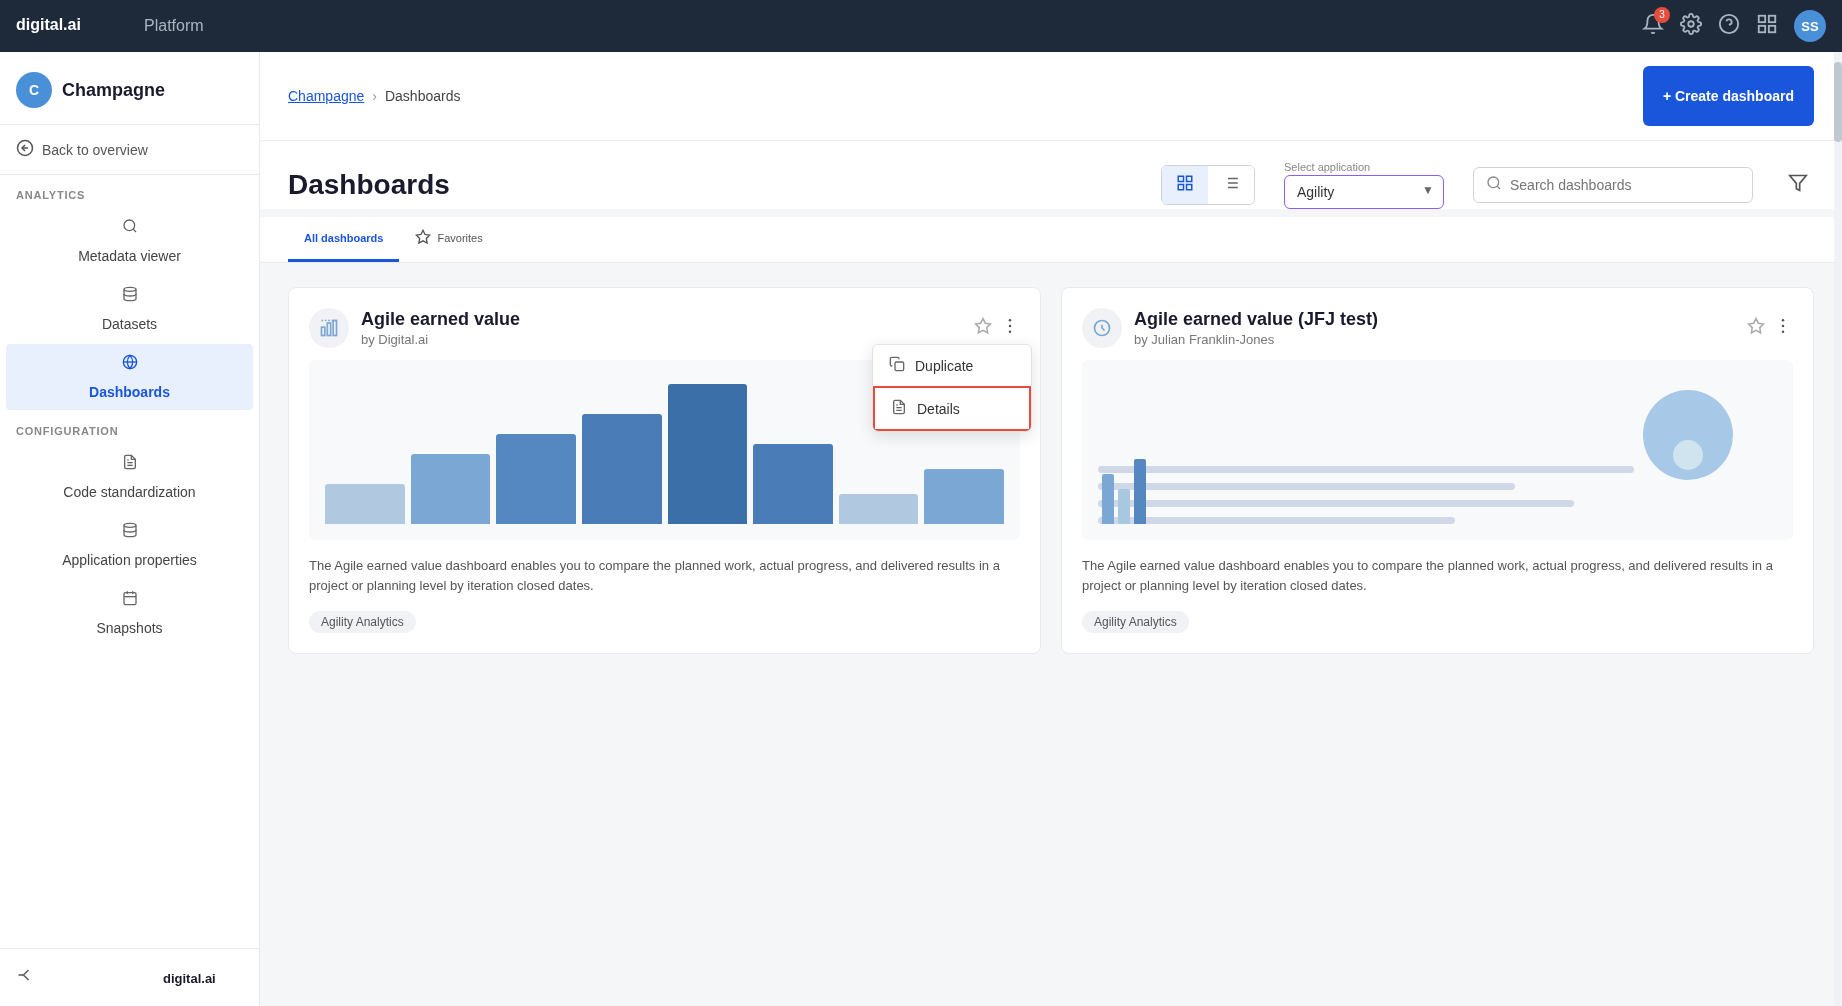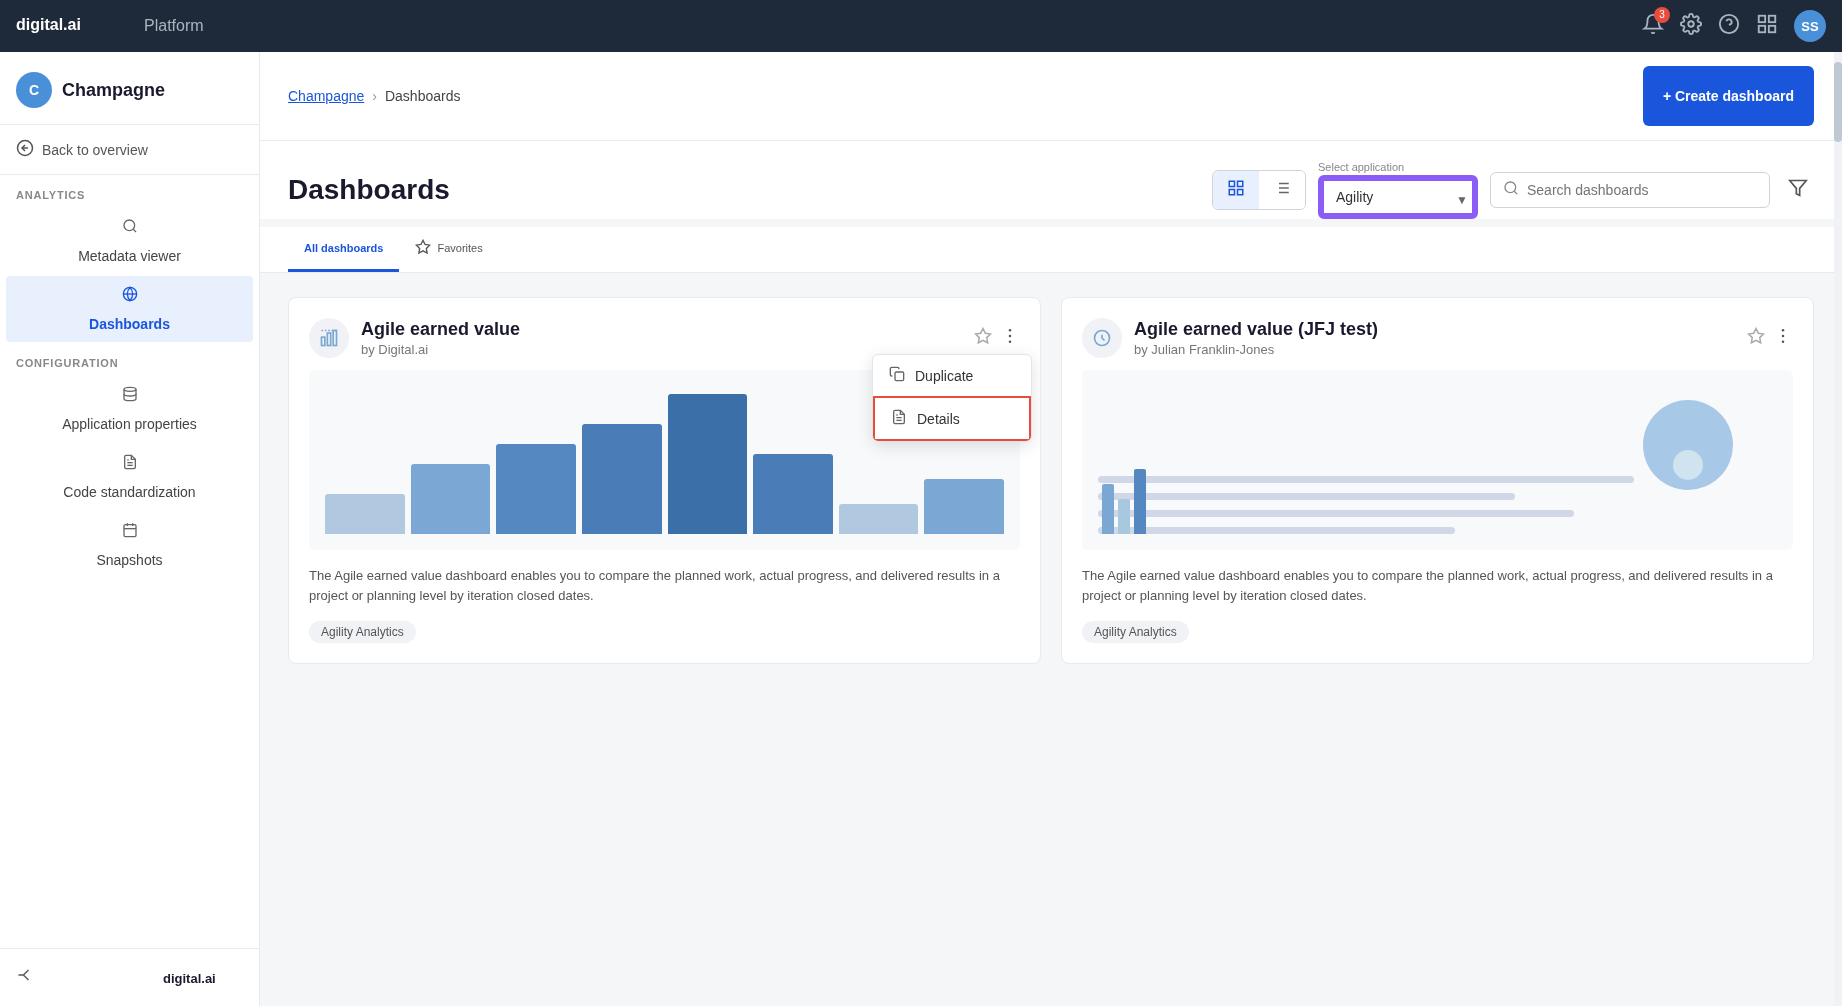--- a/index.html
+++ b/index.html
@@ -112,33 +112,33 @@
       cursor: pointer; display: flex; align-items: center; gap: 6px;
     }
 
     
     .page-header {
       padding: 20px 28px 0;
       background: white;
       display: flex; align-items: center; justify-content: space-between;
     }
     .page-title { font-size: 28px; font-weight: 700; color: #1a1a2e; }
-    .header-controls { display: flex; align-items: center; gap: 12px; }
+    .header-controls { display: flex; align-items: center; gap: 29px; }
     .view-toggle {
       display: flex; border: 1px solid #d0d4da; border-radius: 6px; overflow: hidden;
     }
     .view-btn {
       padding: 8px 14px; background: white; border: none; cursor: pointer;
       font-size: 16px; color: #666;
     }
     .view-btn.active { background: #e8f0fe; color: #1a56db; }
     .select-app-wrapper { position: relative; display: flex; flex-direction: column; }
     .select-label { font-size: 11px; color: #888; margin-bottom: 2px; }
     .select-app {
-      border: 6px solid #8b5cf6; border-radius: 6px;
+      border: 1px solid #8b5cf6; border-radius: 6px;
       padding: 8px 36px 8px 12px;
       font-size: 14px; color: #333;
       appearance: none; background: white;
       cursor: pointer; min-width: 160px;
     }
     .select-arrow {
       position: absolute; right: 10px; bottom: 12px;
       color: #666; font-size: 12px; pointer-events: none;
     }
     .search-wrapper {
@@ -368,54 +368,64 @@
 
     <div class="sidebar-item">
       <span class="item-icon">
         <svg width="16" height="16" viewBox="0 0 24 24" fill="none" stroke="currentColor" stroke-width="2">
             <circle cx="11" cy="11" r="8"></circle>
             <line x1="21" y1="21" x2="16.65" y2="16.65"></line>
           </svg>
       </span>
       <span>Metadata viewer</span>
     </div>
+    <div class="sidebar-item">
+      <span class="item-icon">
+        <svg width="16" height="16" viewBox="0 0 24 24" fill="none" stroke="currentColor" stroke-width="2">
+            <ellipse cx="12" cy="5" rx="9" ry="3"></ellipse>
+            <path d="M21 12c0 1.66-4 3-9 3s-9-1.34-9-3"></path>
+            <path d="M3 5v14c0 1.66 4 3 9 3s9-1.34 9-3V5"></path>
+          </svg>
+      </span>
+      <span>Datasets</span>
+    </div>
     <div class="sidebar-item active">
       <span class="item-icon">
         <svg width="16" height="16" viewBox="0 0 24 24" fill="none" stroke="currentColor" stroke-width="2">
             <circle cx="12" cy="12" r="10"></circle>
             <line x1="2" y1="12" x2="22" y2="12"></line>
             <path d="M12 2a15.3 15.3 0 0 1 4 10 15.3 15.3 0 0 1-4 10 15.3 15.3 0 0 1-4-10 15.3 15.3 0 0 1 4-10z"></path>
           </svg>
       </span>
       <span>Dashboards</span>
     </div>
 
     <div class="sidebar-section-label">CONFIGURATION</div>
 
-    <div class="sidebar-item">
-      <span class="item-icon">
-        <svg width="16" height="16" viewBox="0 0 24 24" fill="none" stroke="currentColor" stroke-width="2">
-            <ellipse cx="12" cy="5" rx="9" ry="3"></ellipse>
-            <path d="M21 12c0 1.66-4 3-9 3s-9-1.34-9-3"></path>
-            <path d="M3 5v14c0 1.66 4 3 9 3s9-1.34 9-3V5"></path>
-          </svg>
-      </span>
-      <span>Application properties</span>
-    </div>
     <div class="sidebar-item">
       <span class="item-icon">
         <svg width="16" height="16" viewBox="0 0 24 24" fill="none" stroke="currentColor" stroke-width="2">
             <path d="M14 2H6a2 2 0 0 0-2 2v16a2 2 0 0 0 2 2h12a2 2 0 0 0 2-2V8z"></path>
             <polyline points="14 2 14 8 20 8"></polyline>
             <line x1="16" y1="13" x2="8" y2="13"></line>
             <line x1="16" y1="17" x2="8" y2="17"></line>
             <polyline points="10 9 9 9 8 9"></polyline>
           </svg>
       </span>
       <span>Code standardization</span>
+    </div>
+    <div class="sidebar-item">
+      <span class="item-icon">
+        <svg width="16" height="16" viewBox="0 0 24 24" fill="none" stroke="currentColor" stroke-width="2">
+            <ellipse cx="12" cy="5" rx="9" ry="3"></ellipse>
+            <path d="M21 12c0 1.66-4 3-9 3s-9-1.34-9-3"></path>
+            <path d="M3 5v14c0 1.66 4 3 9 3s9-1.34 9-3V5"></path>
+          </svg>
+      </span>
+      <span>Application properties</span>
     </div>
     <div class="sidebar-item">
       <span class="item-icon">
         <svg width="16" height="16" viewBox="0 0 24 24" fill="none" stroke="currentColor" stroke-width="2">
             <rect x="3" y="4" width="18" height="18" rx="2" ry="2"></rect>
             <line x1="16" y1="2" x2="16" y2="6"></line>
             <line x1="8" y1="2" x2="8" y2="6"></line>
             <line x1="3" y1="10" x2="21" y2="10"></line>
           </svg>
       </span>

